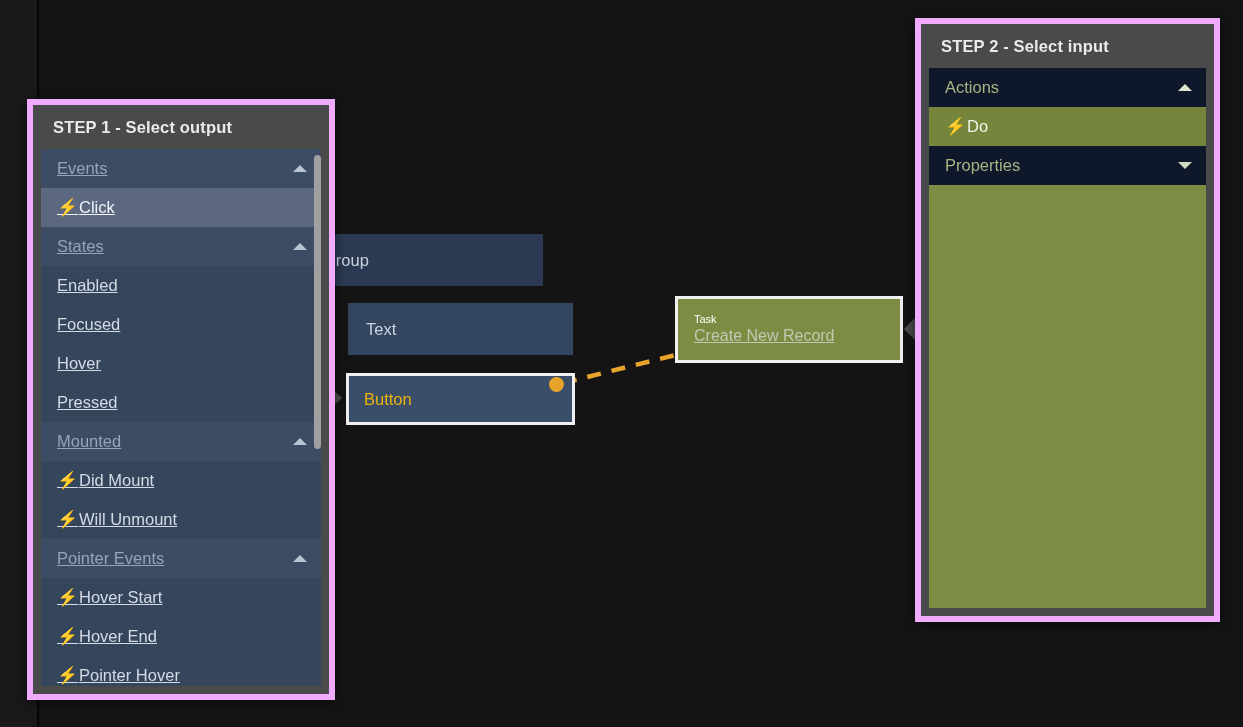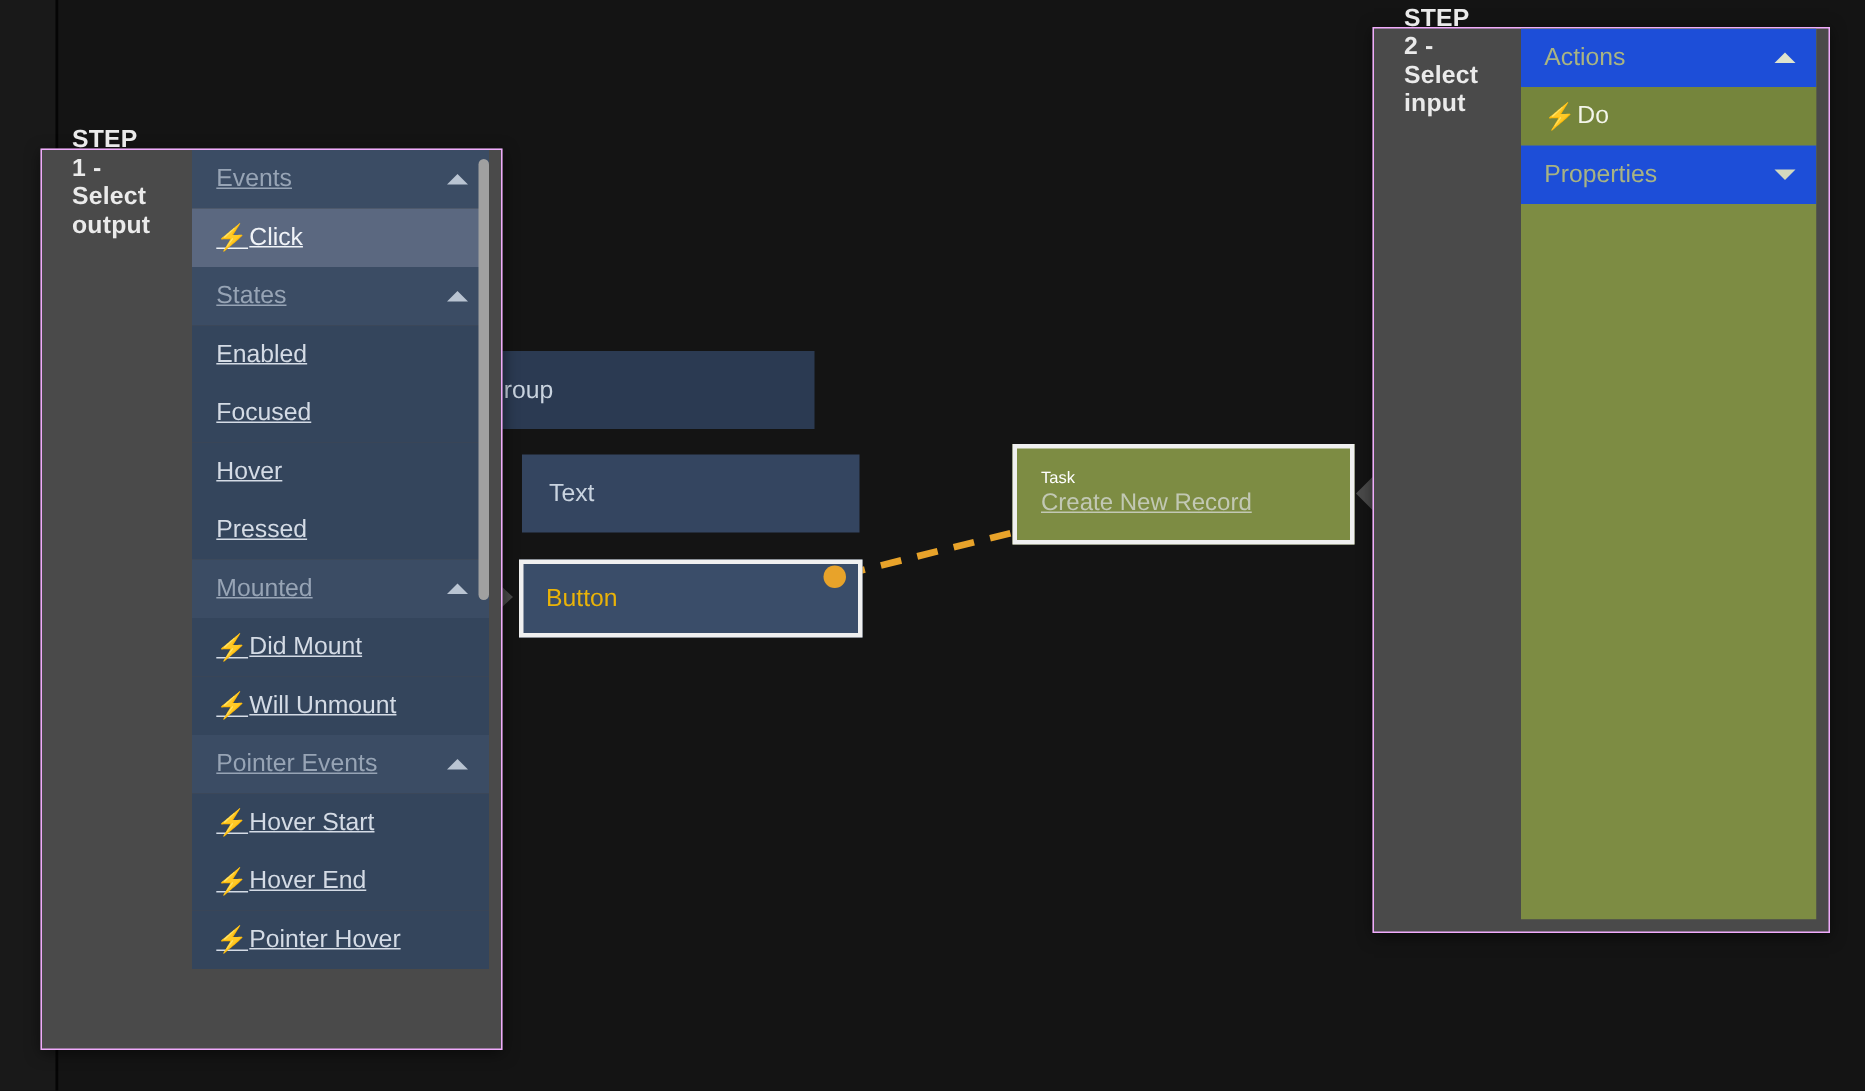--- a/index.html
+++ b/index.html
@@ -111,23 +111,24 @@
     left: 0; top: 0;
     width: 1243px; height: 727px;
     pointer-events: none;
   }
 
   
   .panel {
     position: absolute;
     box-sizing: border-box;
     background: #4a4a4a;
-    border: 1px solid #f0abfc;
+    border: 6px solid #f0abfc;
     box-shadow: 0 2px 10px rgba(0,0,0,.55);
     display: flex;
+    flex-direction: column;
   }
   .panel-header {
     height: 44px;
     flex: 0 0 44px;
     display: flex;
     align-items: center;
     padding: 0 20px;
     color: #eaeaea;
     font-size: 16.5px;
     font-weight: bold;
@@ -180,21 +181,21 @@
   }
 
   
   .theme-blue .row            { background: #34455c; color: #d4dbe5; text-decoration: underline; }
   .theme-blue .row.group      { background: #3b4c64; color: #97a4b5; }
   .theme-blue .row.selected   { background: #5b6880; color: #f0f3f7; }
 
   
   .theme-green .panel-list    { background: #7d8c43; }
   .theme-green .row           { background: #7d8c43; color: #e9ecdf; }
-  .theme-green .row.group     { background: #1d4ed8; color: #a9b482; }
+  .theme-green .row.group     { background: #0f172a; color: #a9b482; }
   .theme-green .row.selected  { background: #75853c; color: #f3f5ea; }
   .theme-green .chev.up       { border-bottom-color: #dfe4cd; }
   .theme-green .chev.down     { border-top-color: #d3d9be; }
   .theme-green .row.group.muted { color: #a8b383; }
 
   
   .vscroll {
     position: absolute;
     right: 0; top: 0;
     width: 7px;

